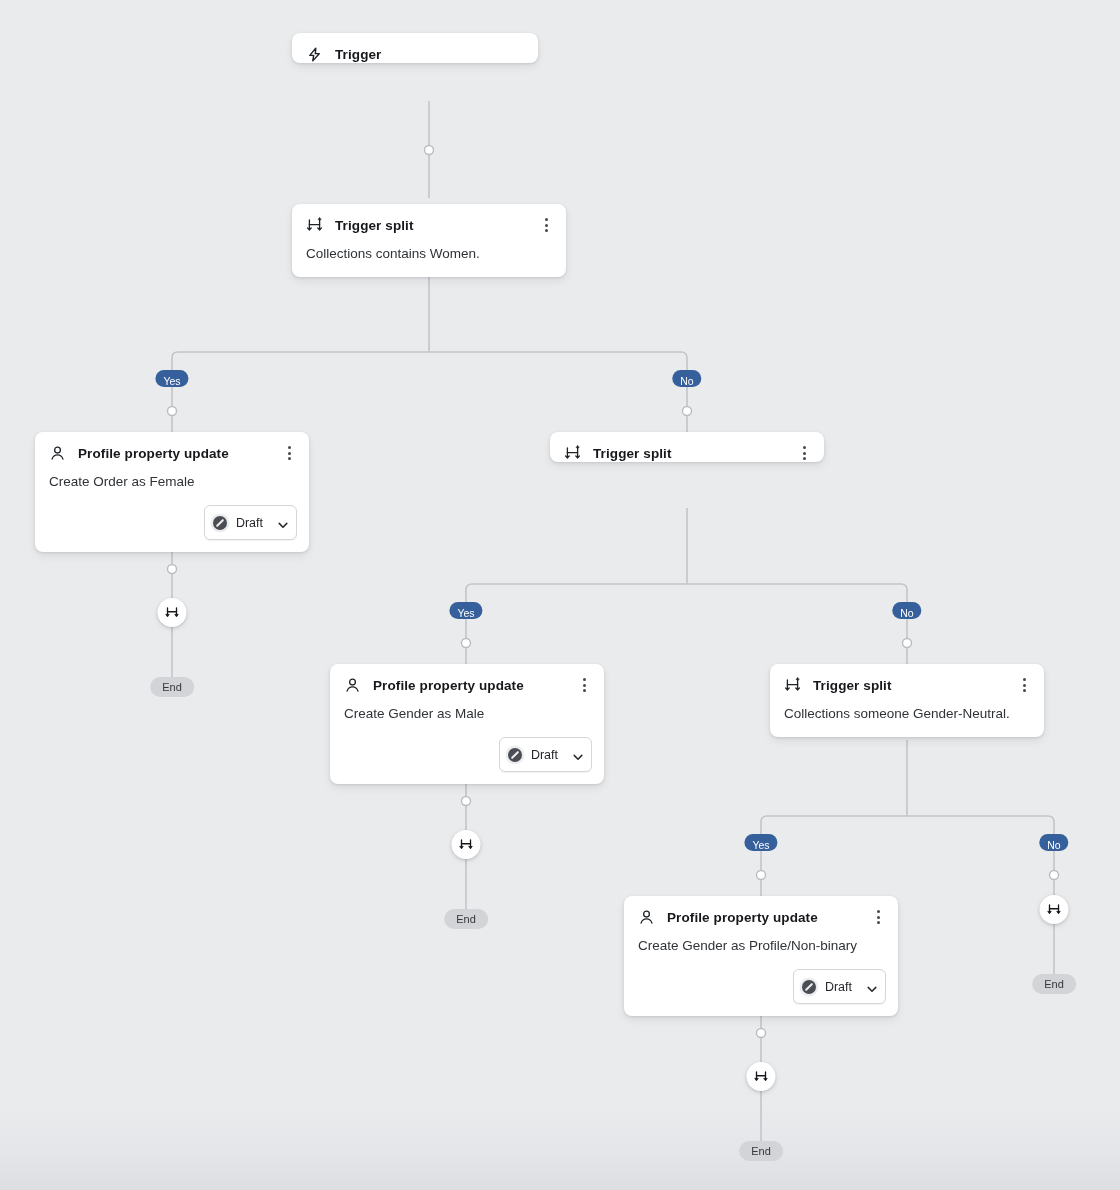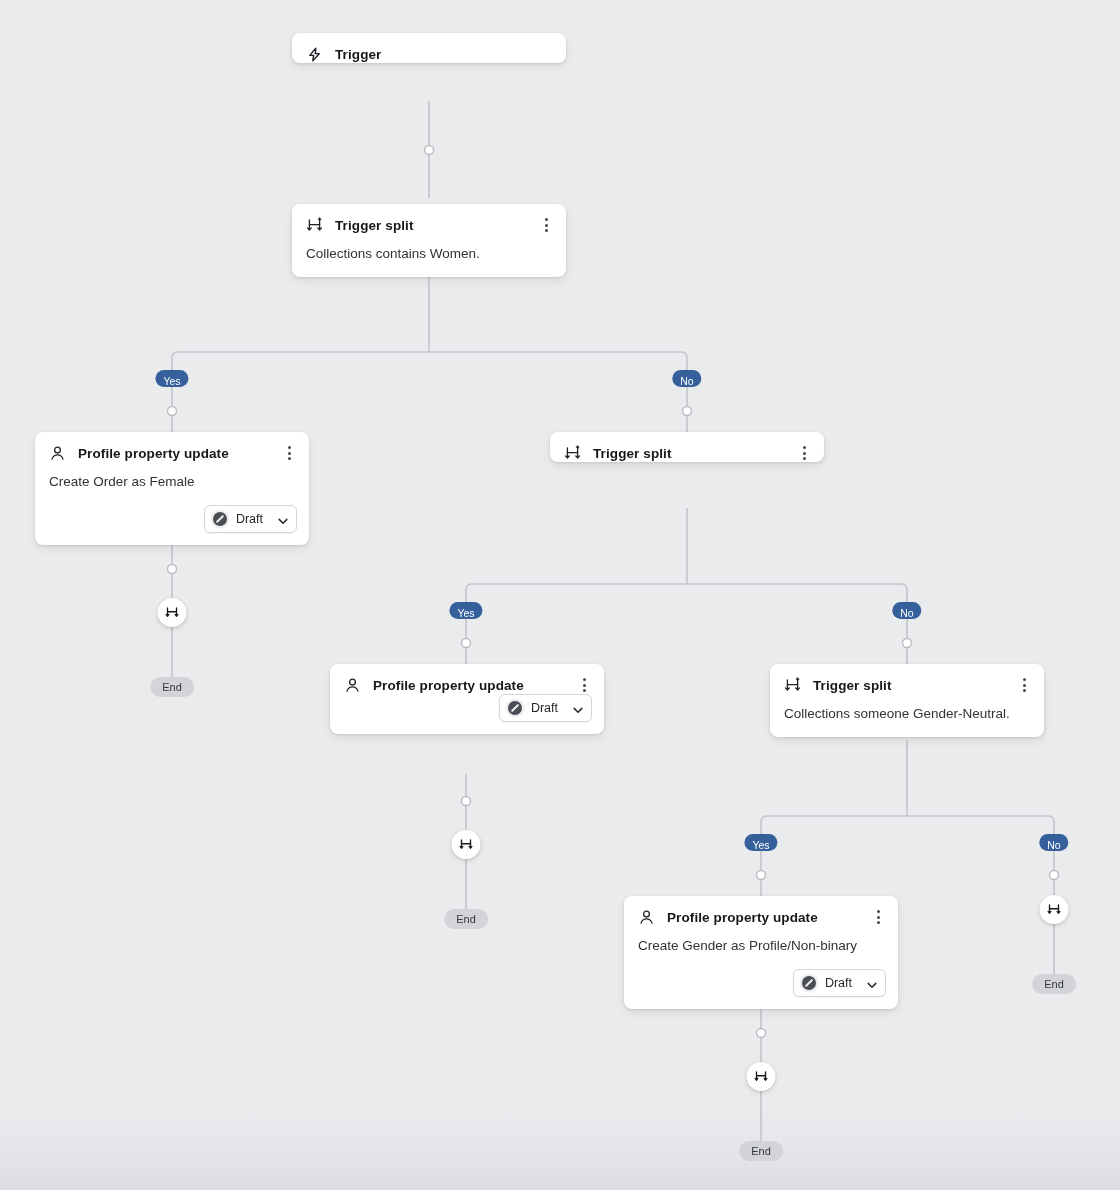--- a/index.html
+++ b/index.html
@@ -49,21 +49,21 @@
   .kebab span { display:block; width: 3px; height: 3px; border-radius: 50%; background: #44474d; }
   .node-body {
     padding: 11px 14px 14px 14px;
     font-size: 13.5px; color: #2f3237; line-height: 18px;
   }
   .node-footer { padding: 0 12px 12px 12px; display: flex; justify-content: flex-end; }
 
   
   .draft-select {
     display: inline-flex; align-items: center;
-    height: 28px; padding: 0 7px 0 8px;
+    height: 35px; padding: 0 7px 0 8px;
     border: 1px solid #d3d6db; border-radius: 6px;
     background: #fff; cursor: pointer;
     box-shadow: 0 1px 1px rgba(20,25,35,.05);
   }
   .draft-badge {
     width: 14px; height: 14px; border-radius: 50%;
     background: #4a4d53; position: relative; flex: none;
     box-shadow: 0 0 0 2.5px #eceef0;
   }
   .draft-badge::after {
@@ -151,21 +151,21 @@
     <circle class="edge-dot" cx="1054" cy="875" r="4.5"></circle>
 
     <path class="edge-path" d="M1054,896 L1054,896"></path>
     <path class="edge-path" d="M1054,923 L1054,974"></path>
 
     <path class="edge-path" d="M761,1006 L761,1063"></path>
     <circle class="edge-dot" cx="761" cy="1033" r="4.5"></circle>
     <path class="edge-path" d="M761,1091 L761,1141"></path>
   </svg>
 
-  <div class="node" style="left:292px; top:33px; width:274px;">
+  <div class="node" style="left:292px; top:33px; width:246px;">
     <div class="node-head">
       <span class="node-icon">
         <svg viewBox="0 0 20 20" width="17" height="17" fill="none" stroke="currentColor" stroke-width="1.7" stroke-linejoin="round" stroke-linecap="round">
           <path d="M11.5 2.5 L4.5 11 H9 L8 17.5 L15.5 9 H11 Z"></path>
         </svg>
       </span>
       <span class="node-title">Trigger</span>
     </div>
   </div>
 
@@ -266,20 +266,21 @@
           <path d="M3.6 16.6 C4.6 13.2 7.1 11.6 10 11.6 C12.9 11.6 15.4 13.2 16.4 16.6"></path>
         </svg>
       </span>
       <span class="node-title">Profile property update</span>
       <span class="kebab">
         <span></span>
         <span></span>
         <span></span>
       </span>
     </div>
+    <div class="node-body">Create Gender as Male</div>
     <div class="node-footer">
       <div class="draft-select">
         <span class="draft-badge"></span>
         <span class="draft-label">Draft</span>
         <span class="chev">
           <svg viewBox="0 0 12 12" width="12" height="12" fill="none" stroke="currentColor" stroke-width="1.5" stroke-linecap="round" stroke-linejoin="round">
             <path d="M2.2 4.4 L6 8.2 L9.8 4.4"></path>
           </svg>
         </span>
       </div>

